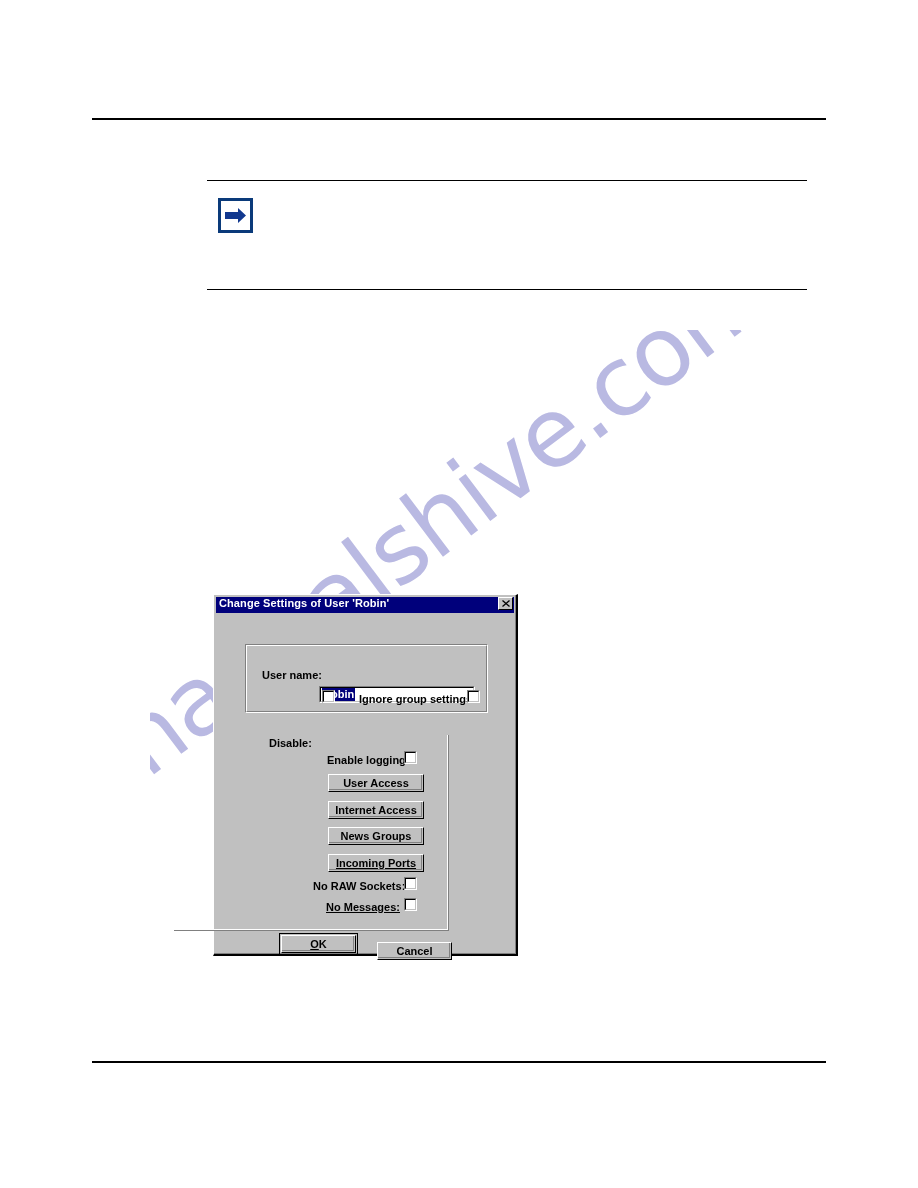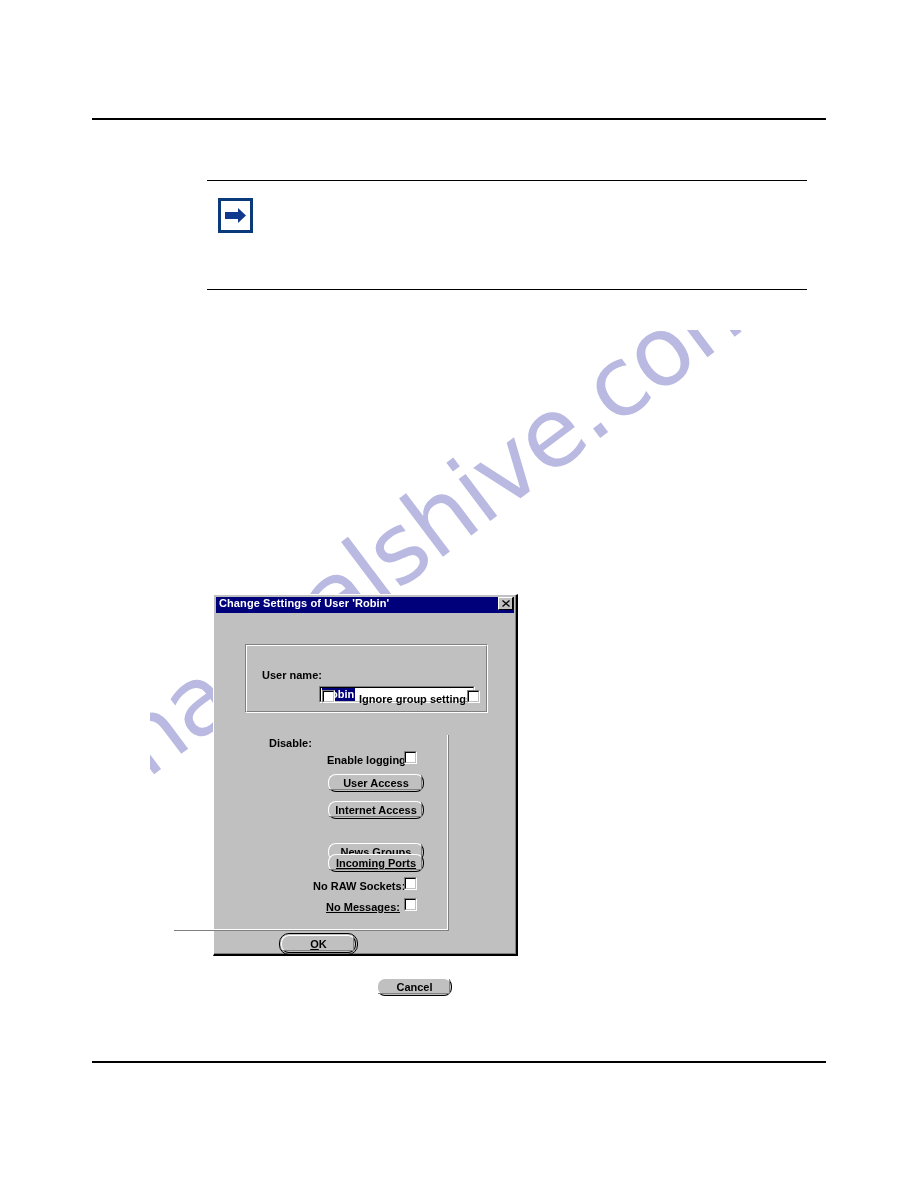--- a/index.html
+++ b/index.html
@@ -256,21 +256,20 @@
     border-bottom: 1px solid #000000;
     display: flex;
     align-items: center;
     justify-content: center;
     font-family: "Liberation Sans", sans-serif;
     font-size: 11px;
     font-weight: bold;
     color: #000000;
     white-space: nowrap;
     cursor: default;
-    border-radius: 8px;
   }
   .btn::before {
     content: "";
     position: absolute;
     left: 0; top: 0; right: 1px; bottom: 1px;
     border-right: 1px solid #808080;
     border-bottom: 1px solid #808080;
     pointer-events: none;
   }
   .btn-default {
@@ -344,36 +343,36 @@
     <div class="checkbox" style="left:190px; top:138px;"></div>
 
     <div class="btn action-btn" style="top:161px;">
       <span>User Access</span>
     </div>
 
     <div class="btn action-btn" style="top:188px;">
       <span>Internet Access</span>
     </div>
 
-    <div class="btn action-btn" style="top:230px;">
+    <div class="btn action-btn" style="top:214px;">
       <span>News Groups</span>
     </div>
 
     <div class="btn action-btn" style="top:241px;text-decoration:underline;">
       <span>Incoming Ports</span>
     </div>
 
     <span class="lbl" style="left:99px; top:267px;">No RAW Sockets:</span>
     <div class="checkbox" style="left:190px; top:264px;"></div>
 
     <span class="lbl" style="left:112px; top:288px;text-decoration:underline;">No Messages:</span>
     <div class="checkbox" style="left:190px; top:285px;"></div>
 
     <div class="btn btn-default" style="left:67px; top:322px; width:75px; height:18px;">
       <span><u>O</u><span>K</span></span>
     </div>
 
-    <div class="btn" style="left:163px; top:329px; width:75px; height:18px;margin-top:36px;">
+    <div class="btn" style="left:163px; top:329px; width:75px; height:18px;">
       <span>Cancel</span>
     </div>
 
   </div>
 </div>
 
 </body></html>

